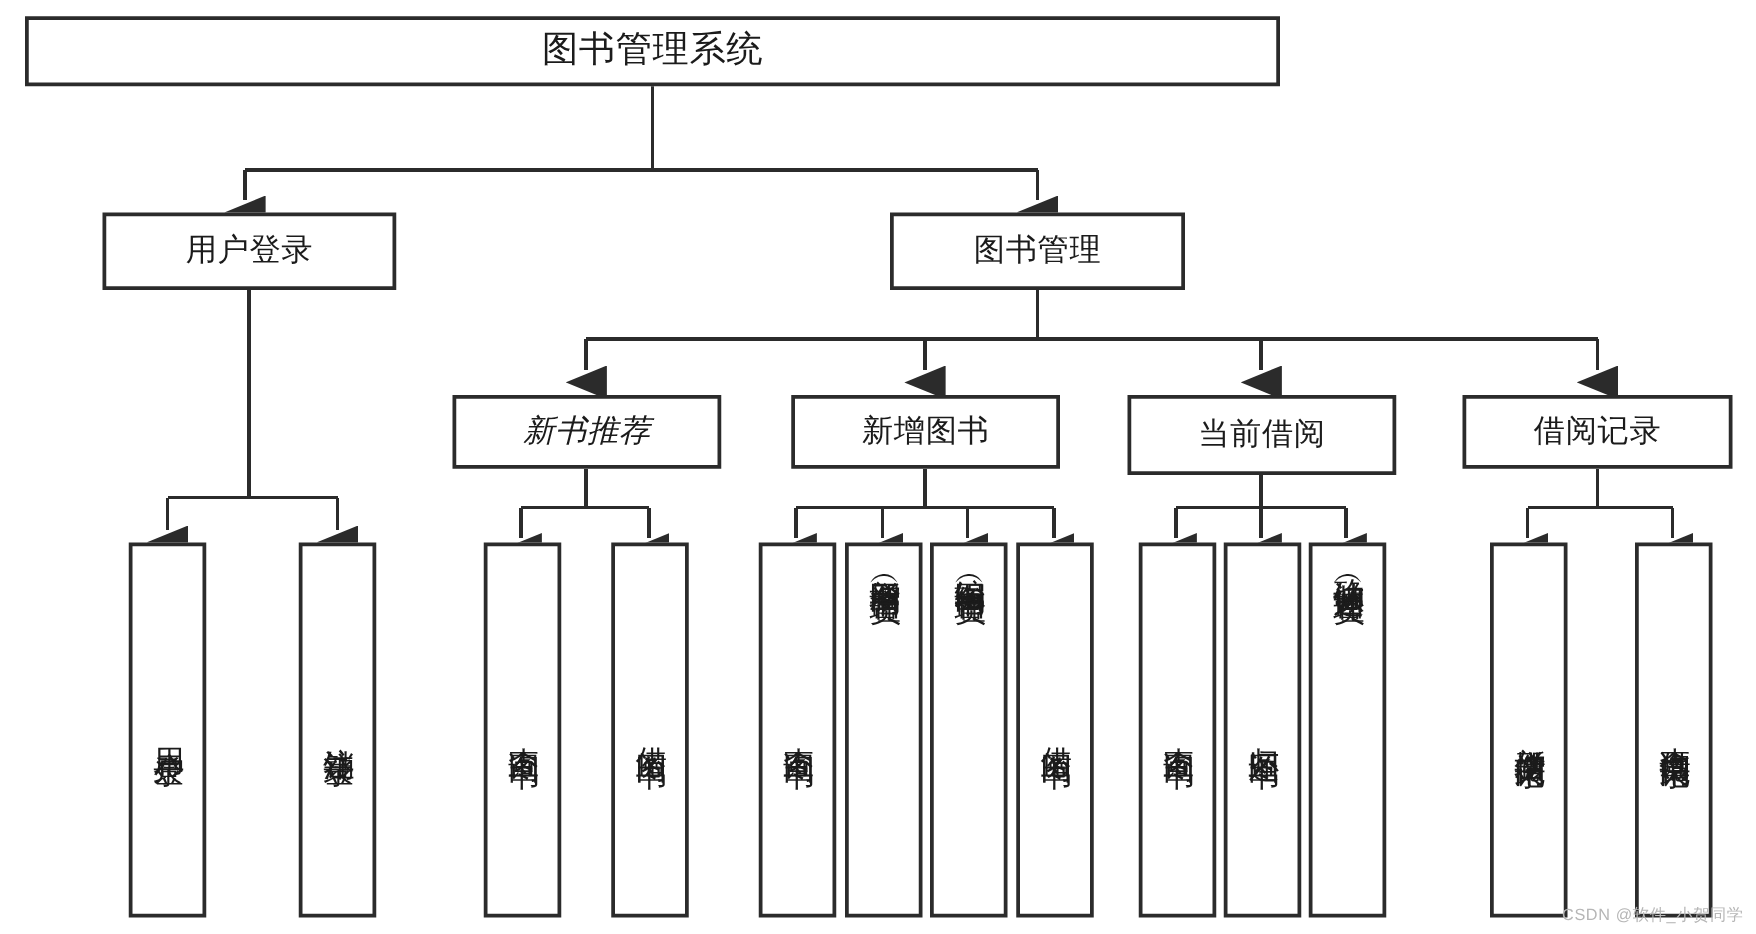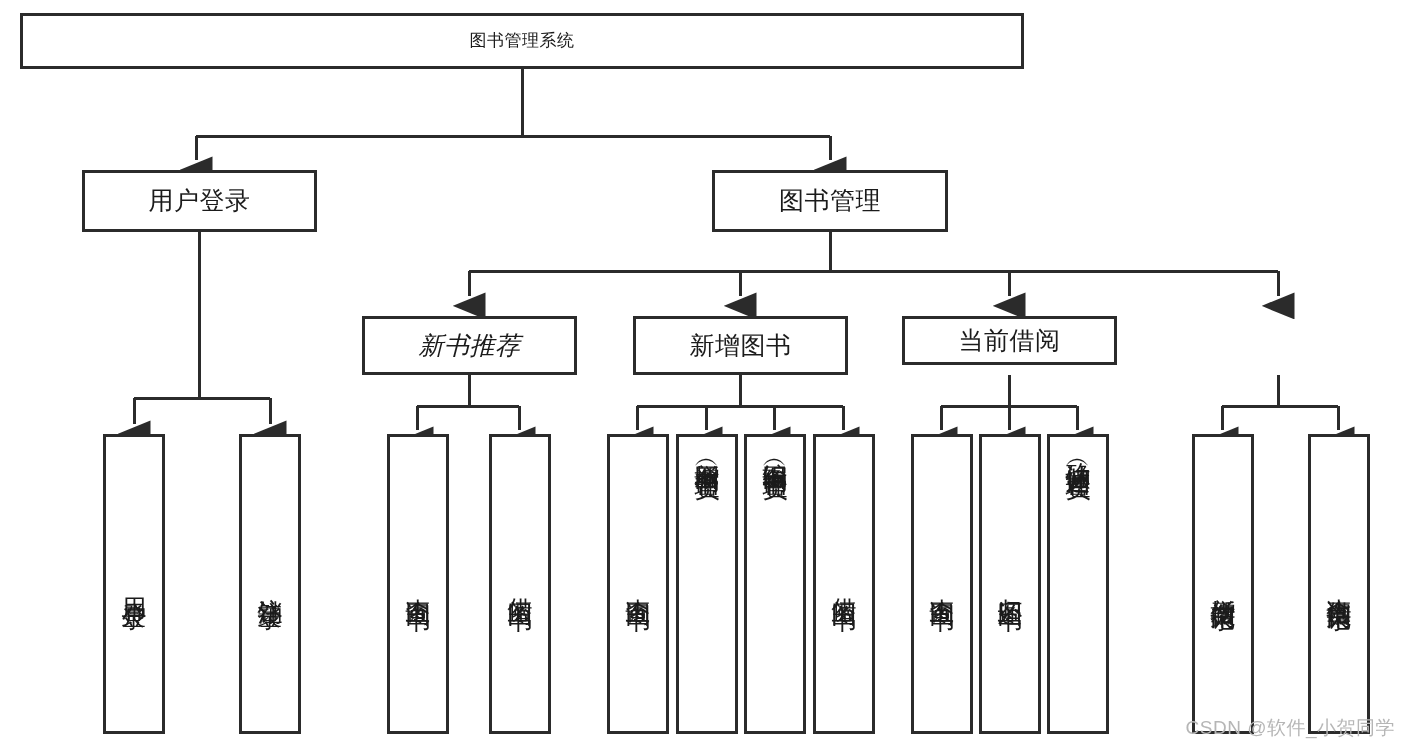--- a/index.html
+++ b/index.html
@@ -40,21 +40,21 @@
     text-align: center;
     line-height: 1.02;
     white-space: pre-line;
   }
   
   .node.horiz .label {
     font-size: 25px;
     letter-spacing: 0.5px;
   }
   .node.root .label {
-    font-size: 17px;
+    font-size: 29px;
   }
   
   .node.vert {
     align-items: center;
     justify-content: center;
     padding: 6px 0;
   }
   .node.vert .label {
     writing-mode: vertical-rl;
     text-orientation: upright;
@@ -65,21 +65,21 @@
   .node.vert.tall .label {
     letter-spacing: 2px;
   }
   .node.vert.topalign {
     align-items: flex-start;
   }
   #watermark {
     position: absolute;
     right: 10px;
     bottom: 6px;
-    font-size: 19px;
+    font-size: 13px;
     color: #b6b6b6;
     letter-spacing: 0.5px;
     white-space: nowrap;
   }
 </style>
 </head>
 <body>
 
 <div id="canvas">
 
@@ -143,22 +143,25 @@
   <div class="node horiz" style="left:712px; top:170px; width:236px; height:62px;font-family:Liberation Serif, serif;">
     <span class="label">图书管理</span>
   </div>
 
   <div class="node horiz" style="left:362px; top:316px; width:215px; height:59px;font-style:italic;">
     <span class="label">新书推荐</span>
   </div>
   <div class="node horiz" style="left:633px; top:316px; width:215px; height:59px;">
     <span class="label">新增图书</span>
   </div>
-  <div class="node horiz" style="left:902px; top:316px; width:215px; height:49px;">
+  <div class="node horiz" style="left:902px; top:316px; width:215px; height:64px;">
     <span class="label">当前借阅</span>
+  </div>
+  <div class="node horiz" style="left:1170px; top:316px; width:216px; height:59px;">
+    <span class="label">借阅记录</span>
   </div>
 
   <div class="node vert" style="left:103px; top:434px; width:62px; height:300px;">
     <span class="label">用户登录</span>
   </div>
   <div class="node vert" style="left:239px; top:434px; width:62px; height:300px;">
     <span class="label">注销登录</span>
   </div>
 
   <div class="node vert" style="left:387px; top:434px; width:62px; height:300px;">

